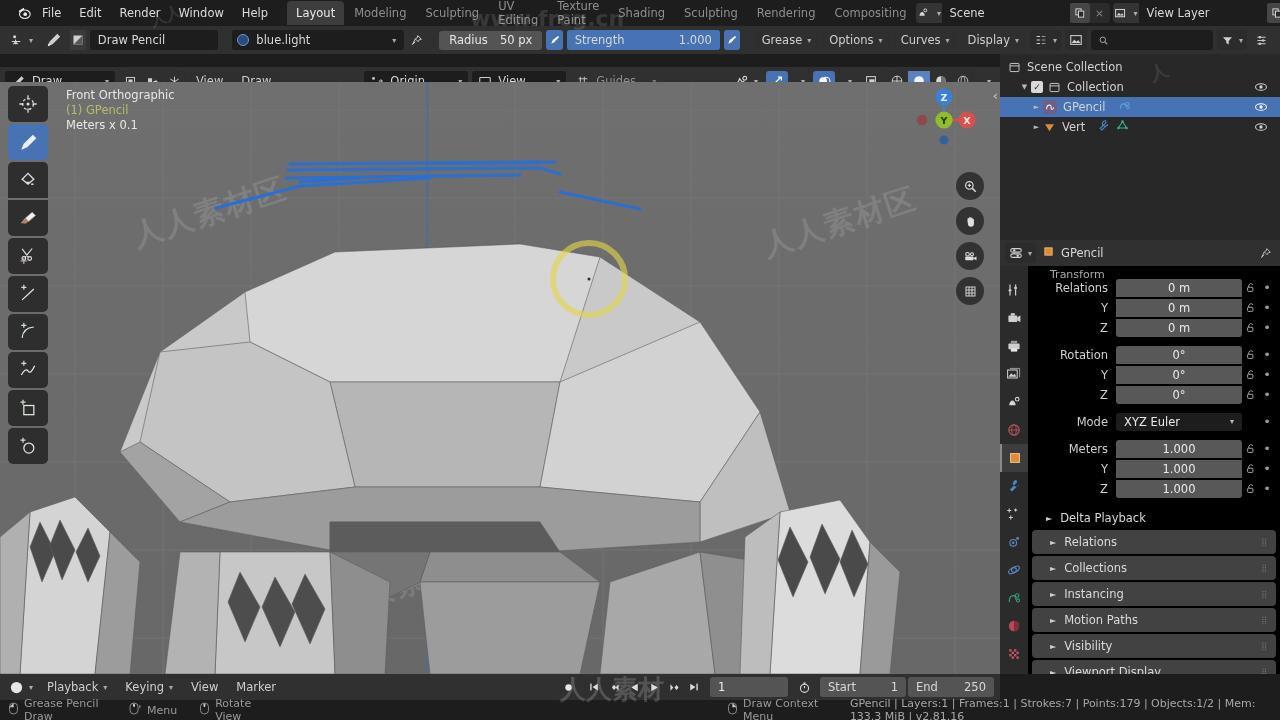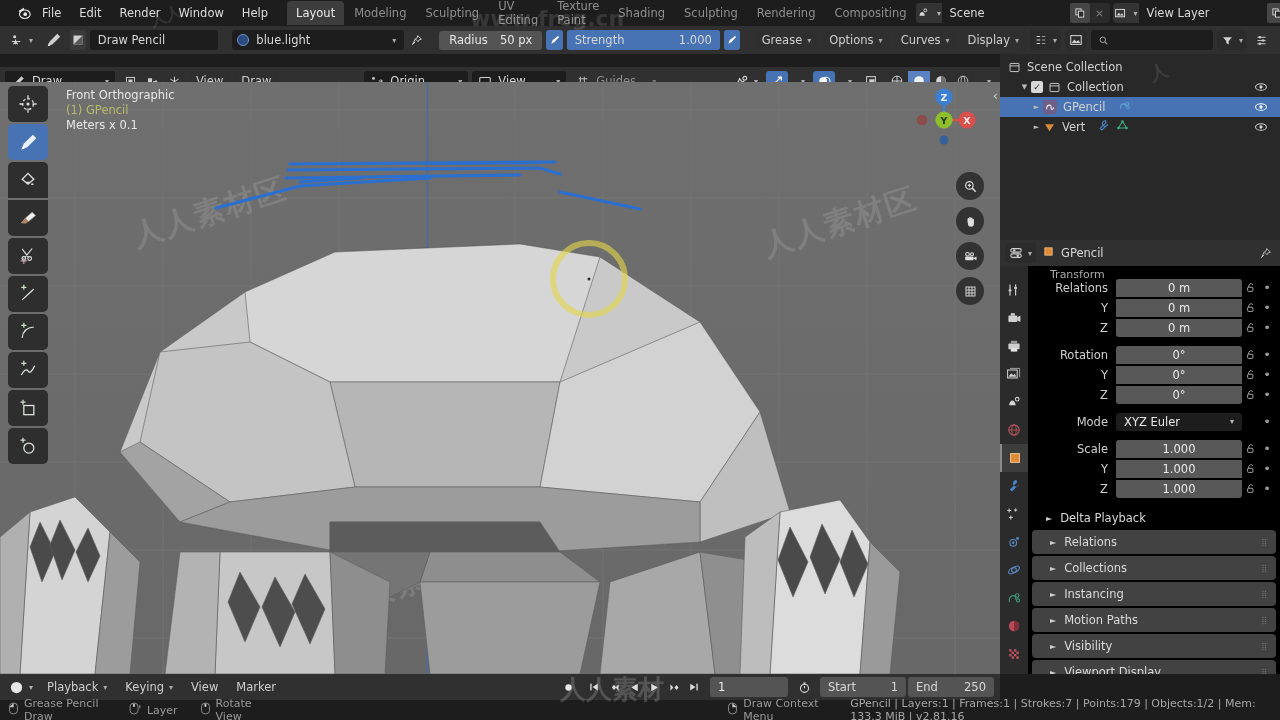--- a/index.html
+++ b/index.html
@@ -979,21 +979,21 @@
           <span>XYZ Euler</span>
           <span class="chev">▾</span>
         </span>
         <span class="plock"></span>
         <span class="pdot">•</span>
       </div>
 
       <div class="pgap"></div>
 
       <div class="prow">
-        <span class="plabel">Scale</span>
+        <span class="plabel">Meters</span>
         <span class="pval pvgrp-top">1.000</span>
         <span class="plock">
             <svg viewBox="0 0 16 16" width="12" height="12">
               <path d="M5 7 V5 a3 3 0 0 1 5.5 -1.3" fill="none" stroke="#b4b4b4" stroke-width="1.2"></path>
               <rect x="3.5" y="7" width="7" height="5.5" rx="1" fill="none" stroke="#b4b4b4" stroke-width="1.2"></rect>
             </svg>
           </span>
         <span class="pdot">•</span>
       </div>
       <div class="prow">
@@ -1165,21 +1165,21 @@
       <span>Grease Pencil Draw</span>
     </div>
     <div class="kmi">
       <span>
         <svg viewBox="0 0 18 18" width="13" height="13">
             <rect x="1.5" y="1.5" width="11" height="15" rx="5" fill="none" stroke="#9a9a9a" stroke-width="1.2"></rect>
             <rect x="5.6" y="2.2" width="2.6" height="4.6" rx="1.2" fill="#cfcfcf"></rect>
             <path d="M15 4 V9 M14 6 h2" stroke="#9a9a9a" stroke-width="1"></path>
           </svg>
       </span>
-      <span>Layer</span>
+      <span>Menu</span>
     </div>
     <div class="kmi">
       <span>
         <svg viewBox="0 0 14 18" width="11" height="13">
             <rect x="1.5" y="1.5" width="11" height="15" rx="5" fill="none" stroke="#9a9a9a" stroke-width="1.2"></rect>
             <rect x="5.6" y="2.2" width="2.6" height="4.6" rx="1.2" fill="#cfcfcf"></rect>
           </svg>
       </span>
       <span>Rotate View</span>
     </div>

